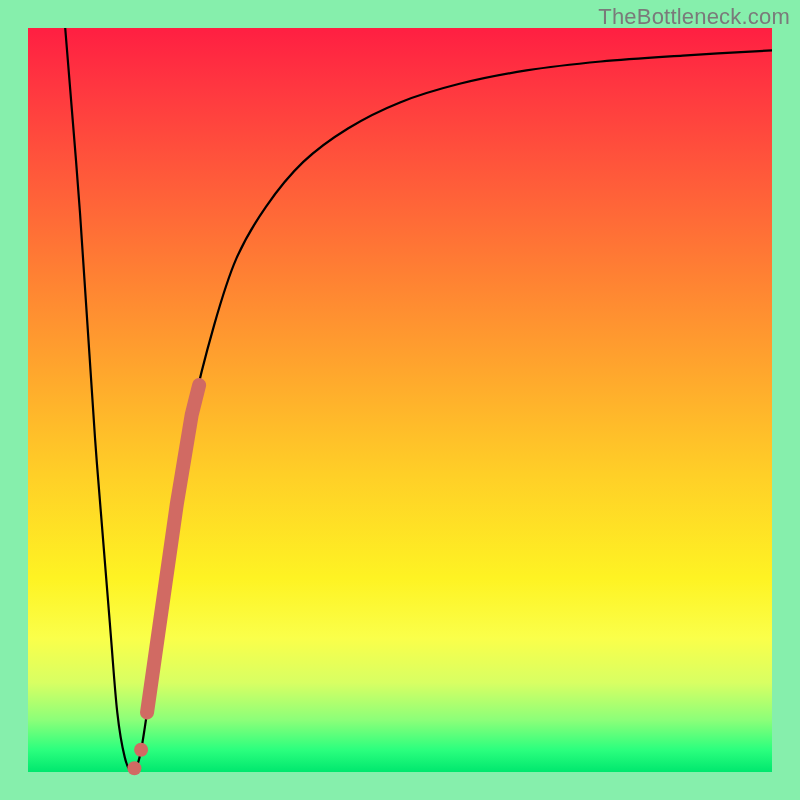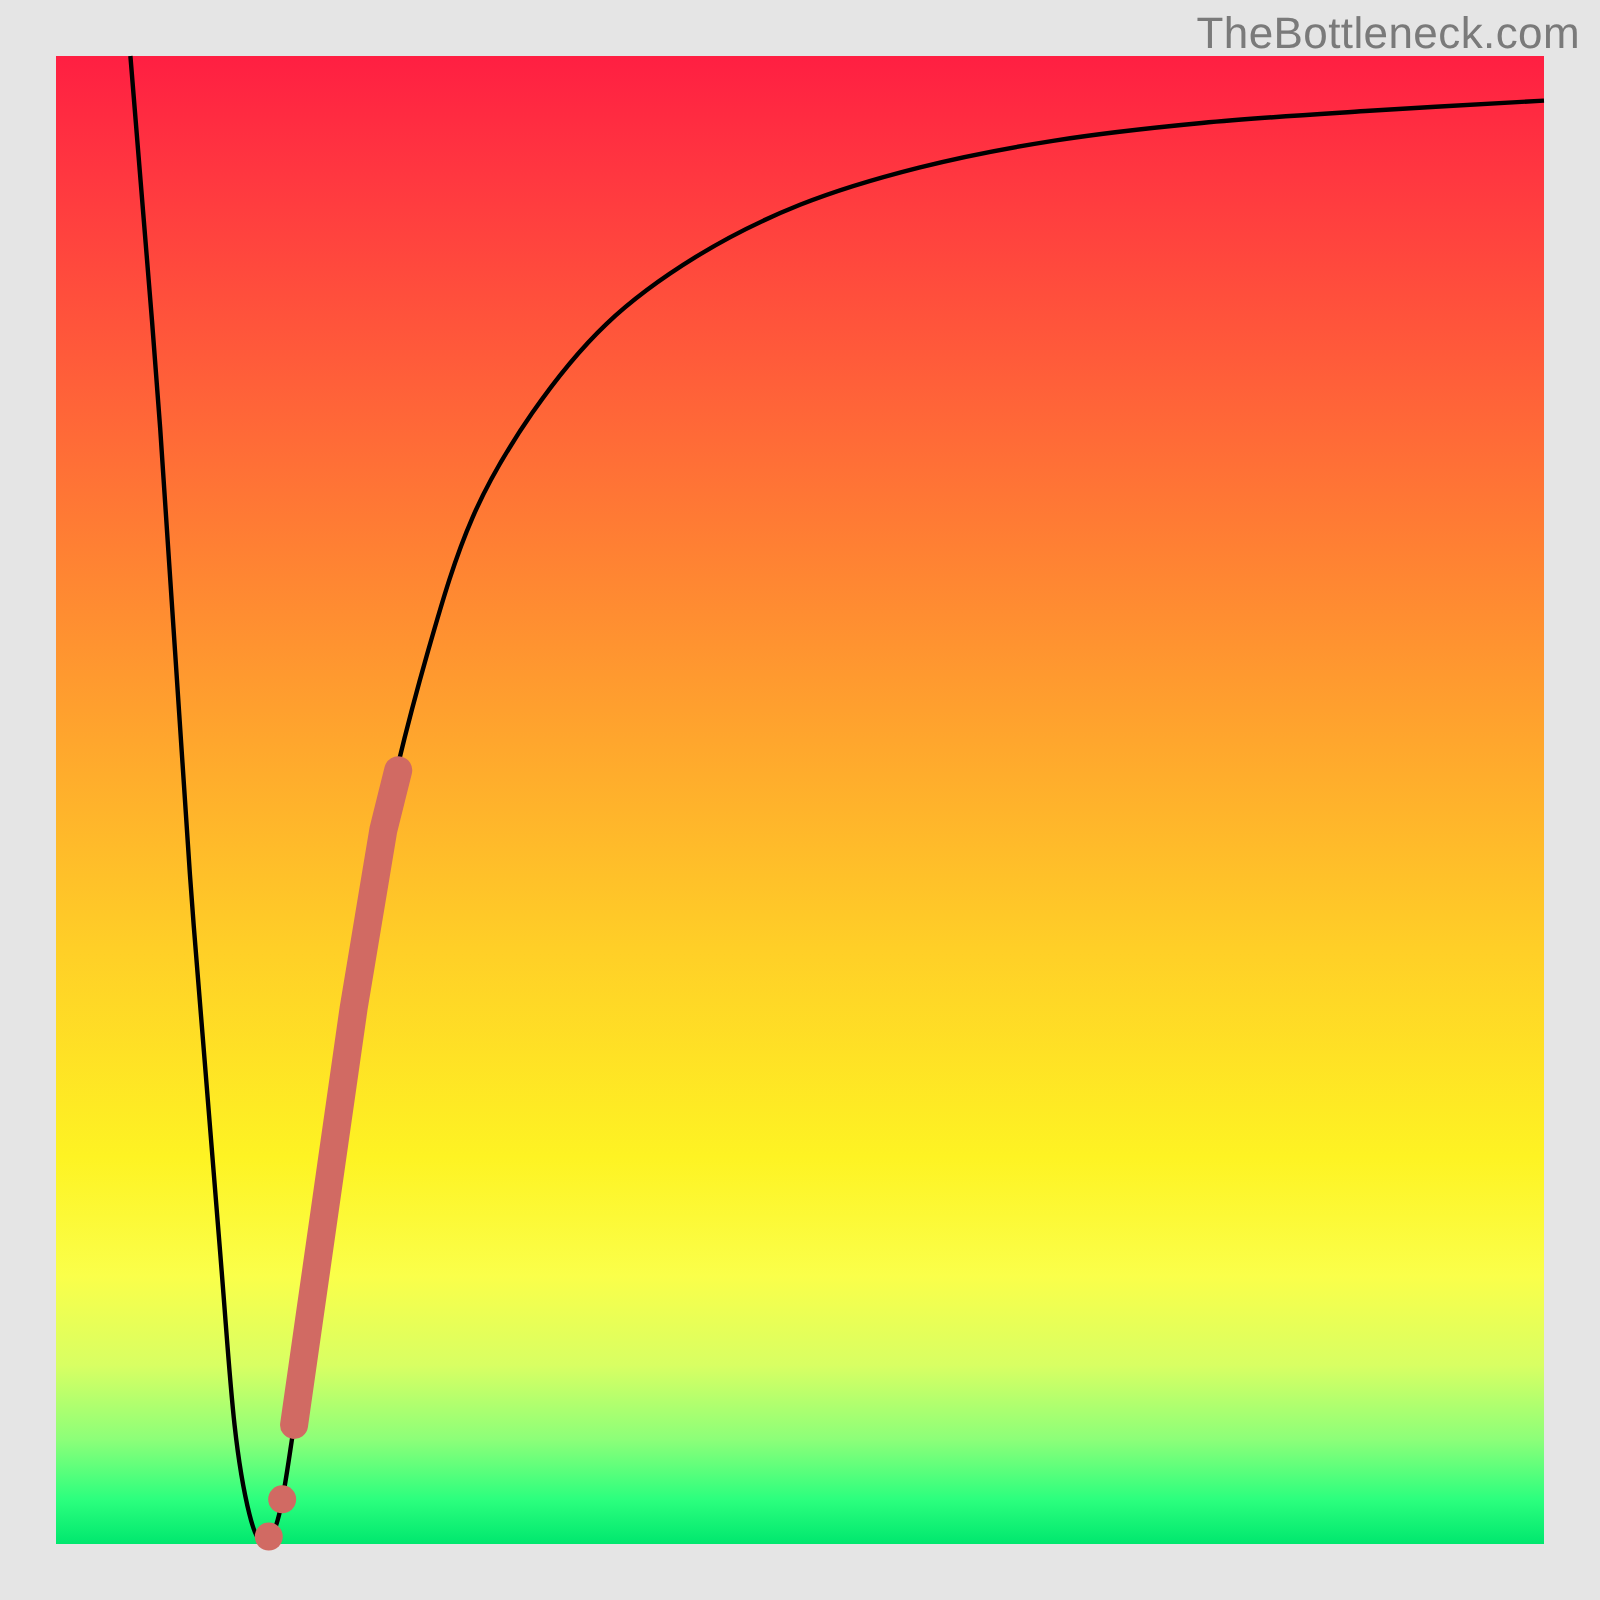--- a/index.html
+++ b/index.html
@@ -8,21 +8,21 @@
     width: 800px;
     height: 800px;
     overflow: hidden;
     background: #000;
     font-family: Arial, Helvetica, sans-serif;
   }
   .frame {
     position: relative;
     width: 800px;
     height: 800px;
-    background: #e5e5e5;
+    background: #86efac;
   }
   .attribution {
     position: absolute;
     top: 4px;
     right: 10px;
     color: #7a7a7a;
     font-size: 22px;
     font-weight: 400;
     letter-spacing: 0.2px;
     z-index: 10;

